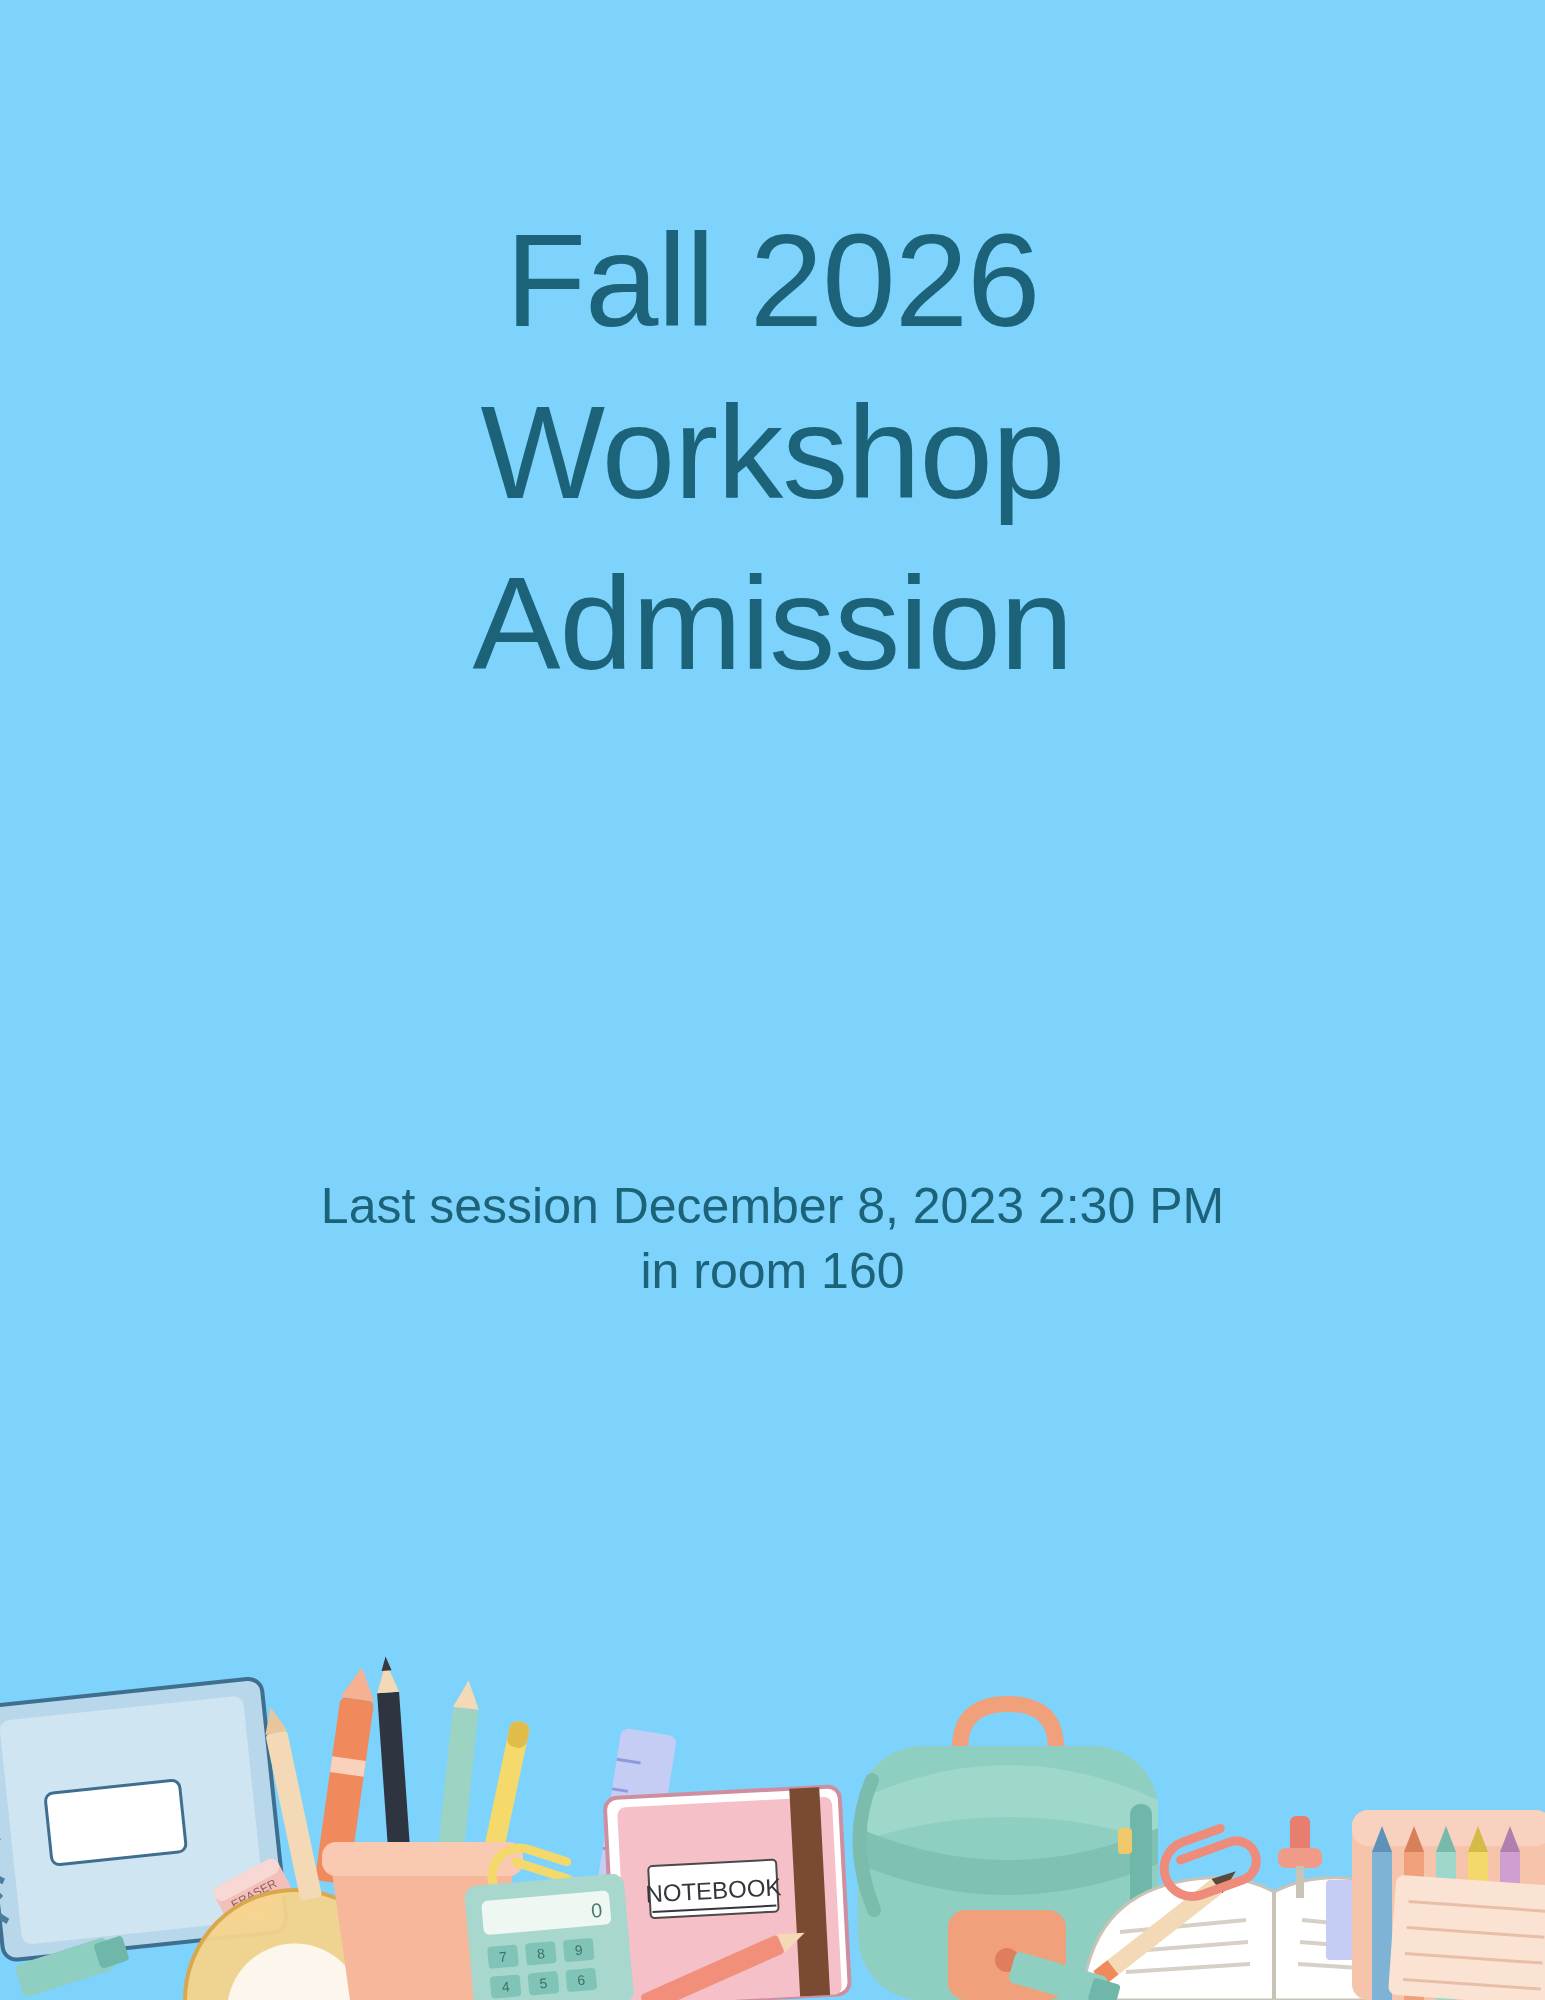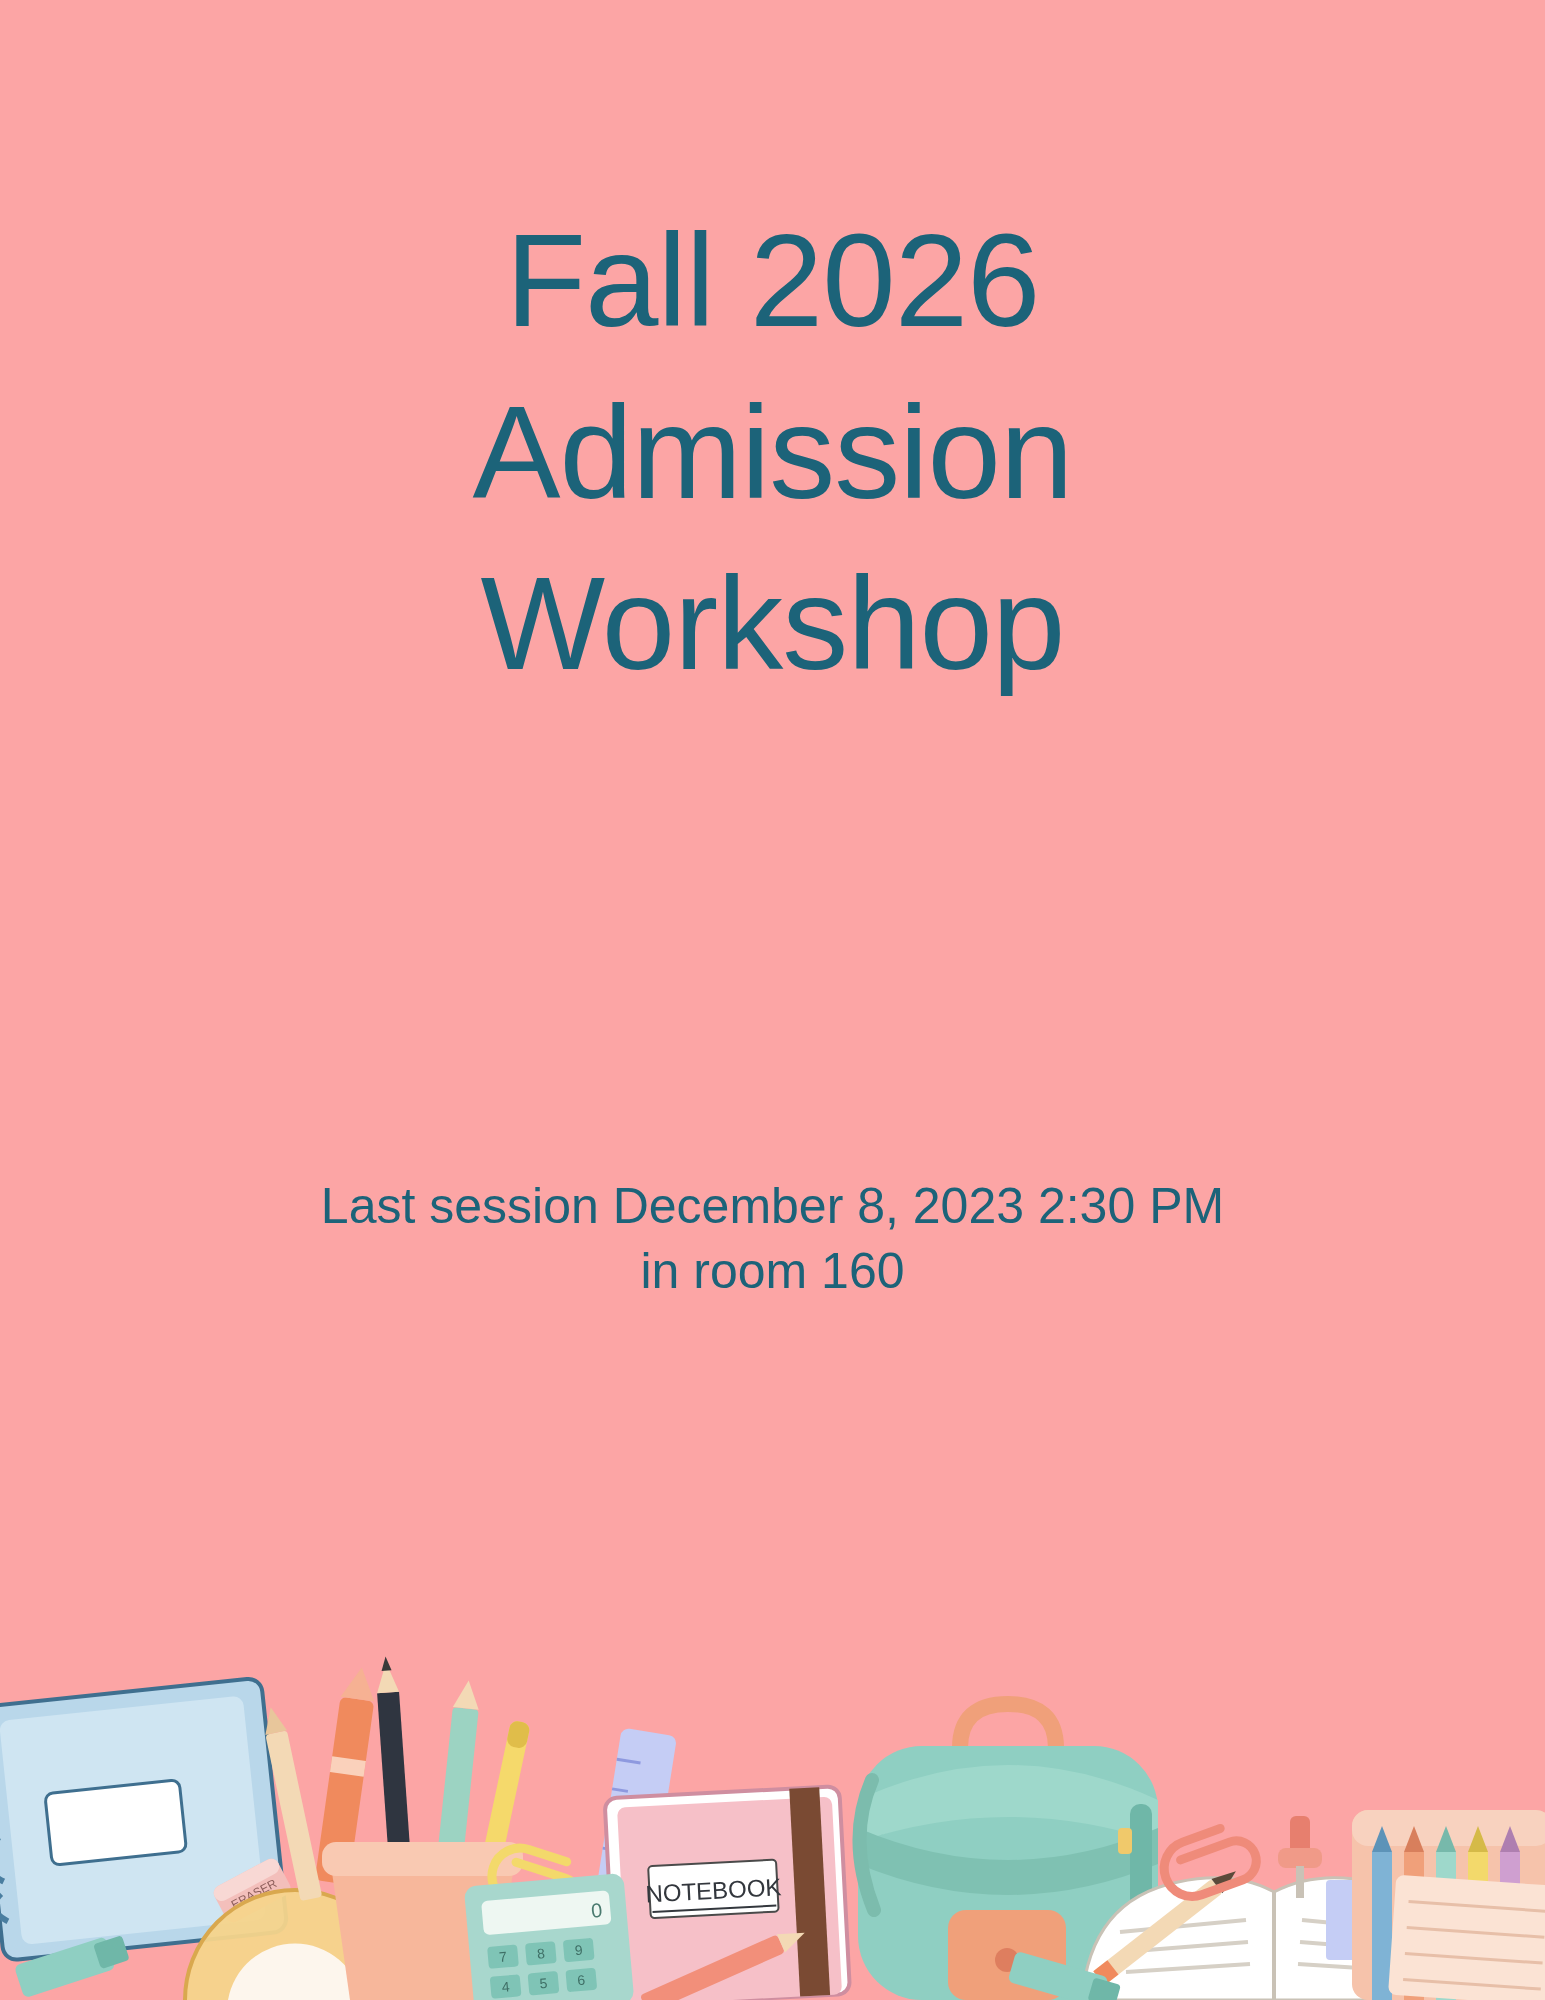--- a/index.html
+++ b/index.html
@@ -7,21 +7,21 @@
   body {
     background:#fdf6ed;
     font-family:"Liberation Sans", sans-serif;
     overflow:hidden;
     position:relative;
   }
   .poster {
     position:relative;
     width:1545px;
     height:2000px;
-    background:#fca5a5;
+    background:#7dd3fc;
     overflow:hidden;
   }
   .title-block {
     position:absolute;
     top:195px;
     left:0;
     width:100%;
     text-align:center;
     color:#1c6379;
     font-weight:400;
@@ -53,22 +53,22 @@
   }
   .illustration svg { display:block; width:1545px; height:420px; }
 </style>
 </head>
 <body>
 
 <div class="poster">
 
   <div class="title-block">
     <span class="title-line">Fall 2026</span>
+    <span class="title-line">Workshop</span>
     <span class="title-line">Admission</span>
-    <span class="title-line">Workshop</span>
   </div>
 
   <div class="details-block">
     <span class="details-line">Last session December 8, 2023 2:30 PM</span>
     <span class="details-line">in room 160</span>
   </div>
 
   <div class="illustration">
     <svg viewBox="0 0 1545 420" xmlns="http://www.w3.org/2000/svg">
 

